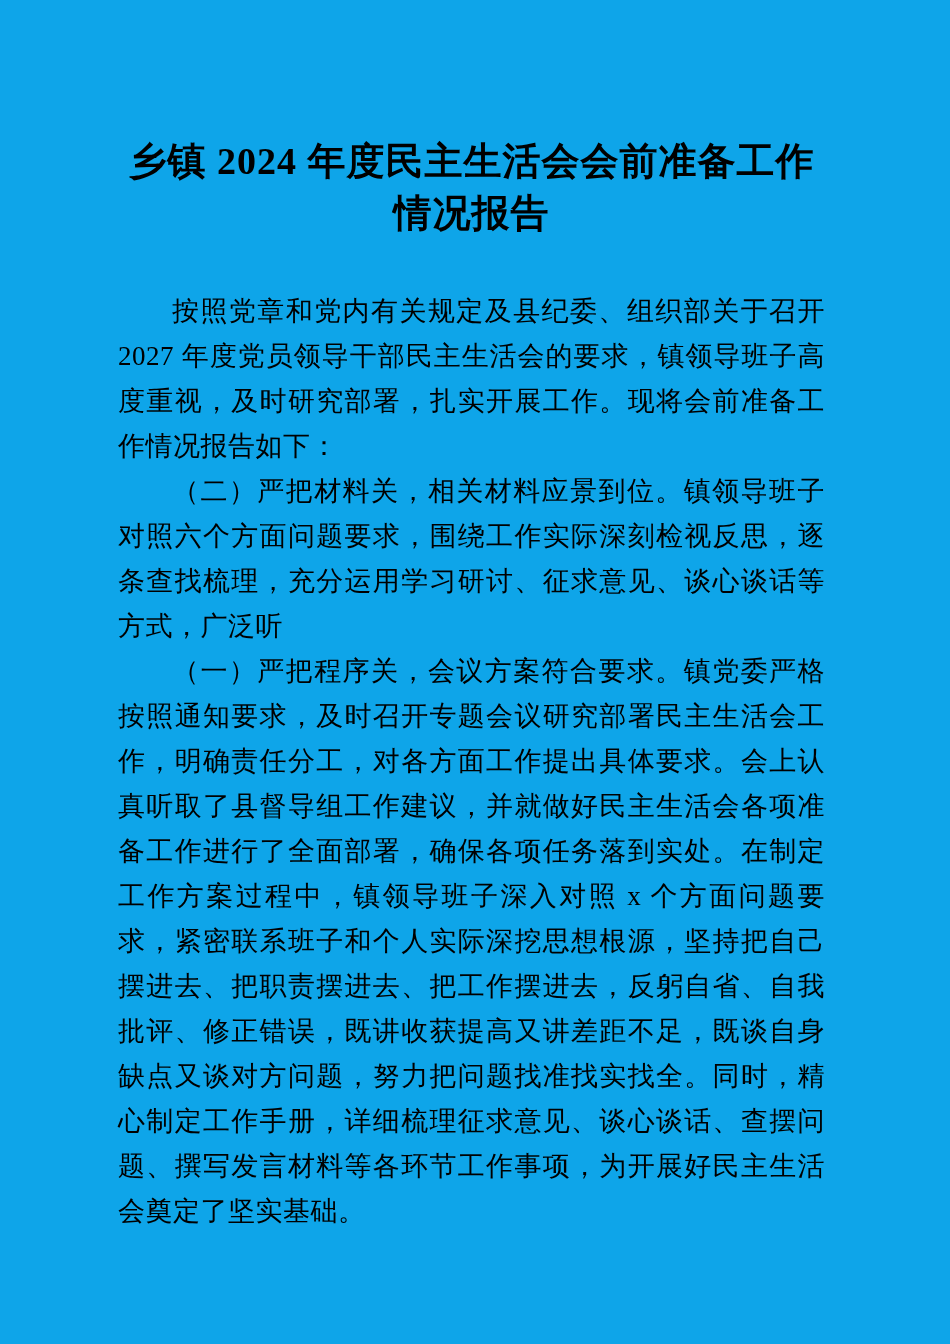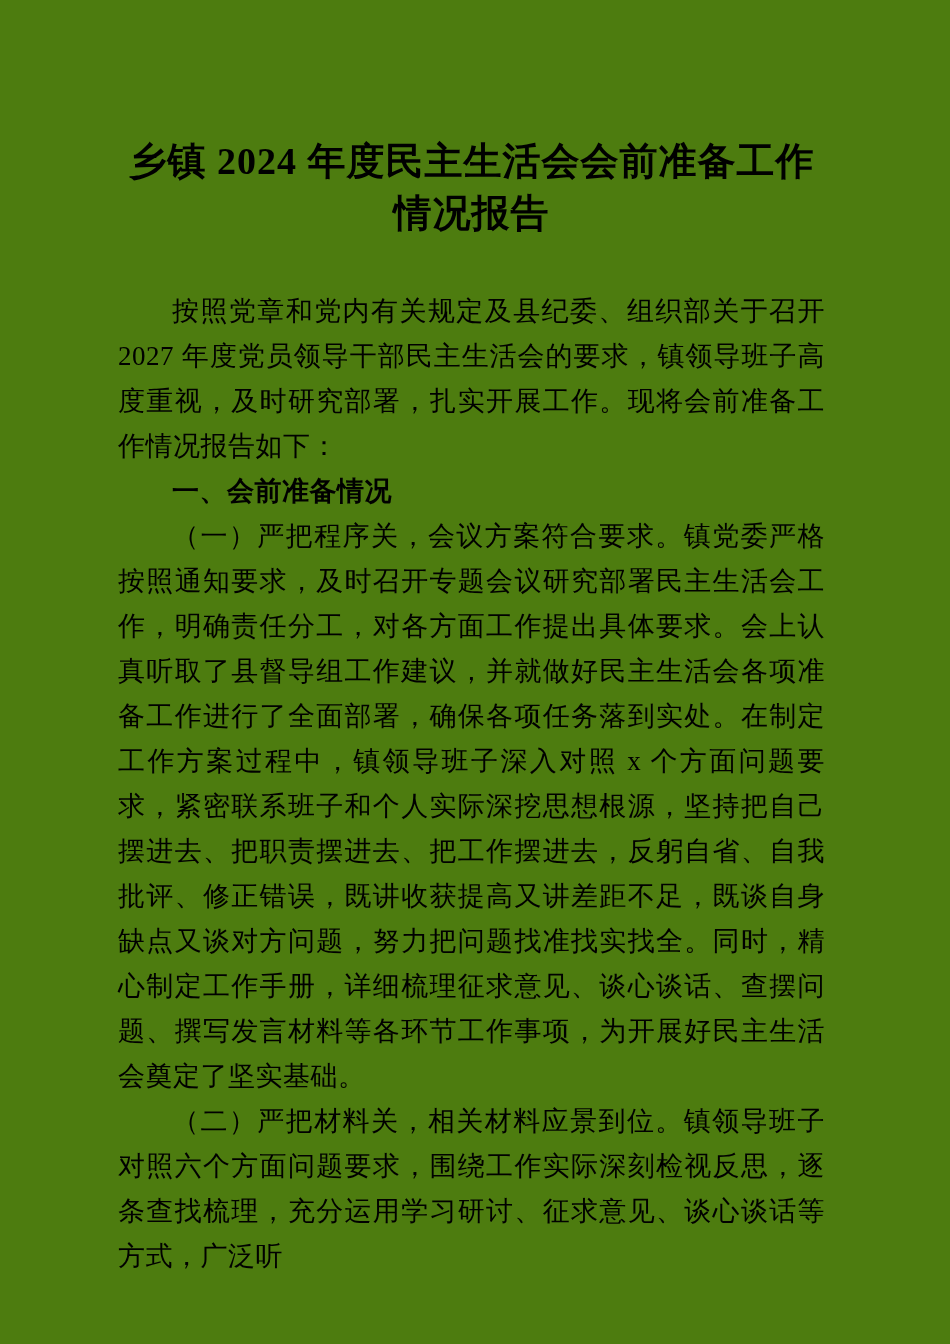--- a/index.html
+++ b/index.html
@@ -12,21 +12,21 @@
     background: #ffffff;
     color: #000000;
     overflow: hidden;
     font-family: "Liberation Serif", serif;
   }
   .page {
     box-sizing: border-box;
     width: 950px;
     height: 1344px;
     padding: 135px 125px 0 118px;
-    background: #4d7c0f;
+    background: #0ea5e9;
   }
   .doc-title {
     margin: 0 0 50px 0;
     font-family: "Liberation Serif", serif;
     font-weight: bold;
     font-size: 38px;
     line-height: 52px;
     text-align: center;
     letter-spacing: 1px;
     color: #000000;
@@ -58,23 +58,22 @@
 </style>
 </head>
 <body>
 
 <div class="page">
 
   <h1 class="doc-title">乡镇 2024 年度民主生活会会前准备工作情况报告</h1>
 
   <p class="para">按照党章和党内有关规定及县纪委、组织部关于召开 2027 年度党员领导干部民主生活会的要求，镇领导班子高度重视，及时研究部署，扎实开展工作。现将会前准备工作情况报告如下：</p>
 
-  <h2 class="section-heading">一、会前准备情况</h2>
+
+  <p class="para">
+    <span class="lead-in">（二）严把材料关，相关材料应景到位。</span><span>镇领导班子对照六个方面问题要求，围绕工作实际深刻检视反思，逐条查找梳理，充分运用学习研讨、征求意见、谈心谈话等方式，广泛听</span>
+  </p>
 
   <p class="para">
     <span class="lead-in">（一）严把程序关，会议方案符合要求。</span><span>镇党委严格按照通知要求，及时召开专题会议研究部署民主生活会工作，明确责任分工，对各方面工作提出具体要求。会上认真听取了县督导组工作建议，并就做好民主生活会各项准备工作进行了全面部署，确保各项任务落到实处。在制定工作方案过程中，镇领导班子深入对照 x 个方面问题要求，紧密联系班子和个人实际深挖思想根源，坚持把自己摆进去、把职责摆进去、把工作摆进去，反躬自省、自我批评、修正错误，既讲收获提高又讲差距不足，既谈自身缺点又谈对方问题，努力把问题找准找实找全。同时，精心制定工作手册，详细梳理征求意见、谈心谈话、查摆问题、撰写发言材料等各环节工作事项，为开展好民主生活会奠定了坚实基础。</span>
   </p>
 
-  <p class="para">
-    <span class="lead-in">（二）严把材料关，相关材料应景到位。</span><span>镇领导班子对照六个方面问题要求，围绕工作实际深刻检视反思，逐条查找梳理，充分运用学习研讨、征求意见、谈心谈话等方式，广泛听</span>
-  </p>
-
 </div>
 
 </body></html>

